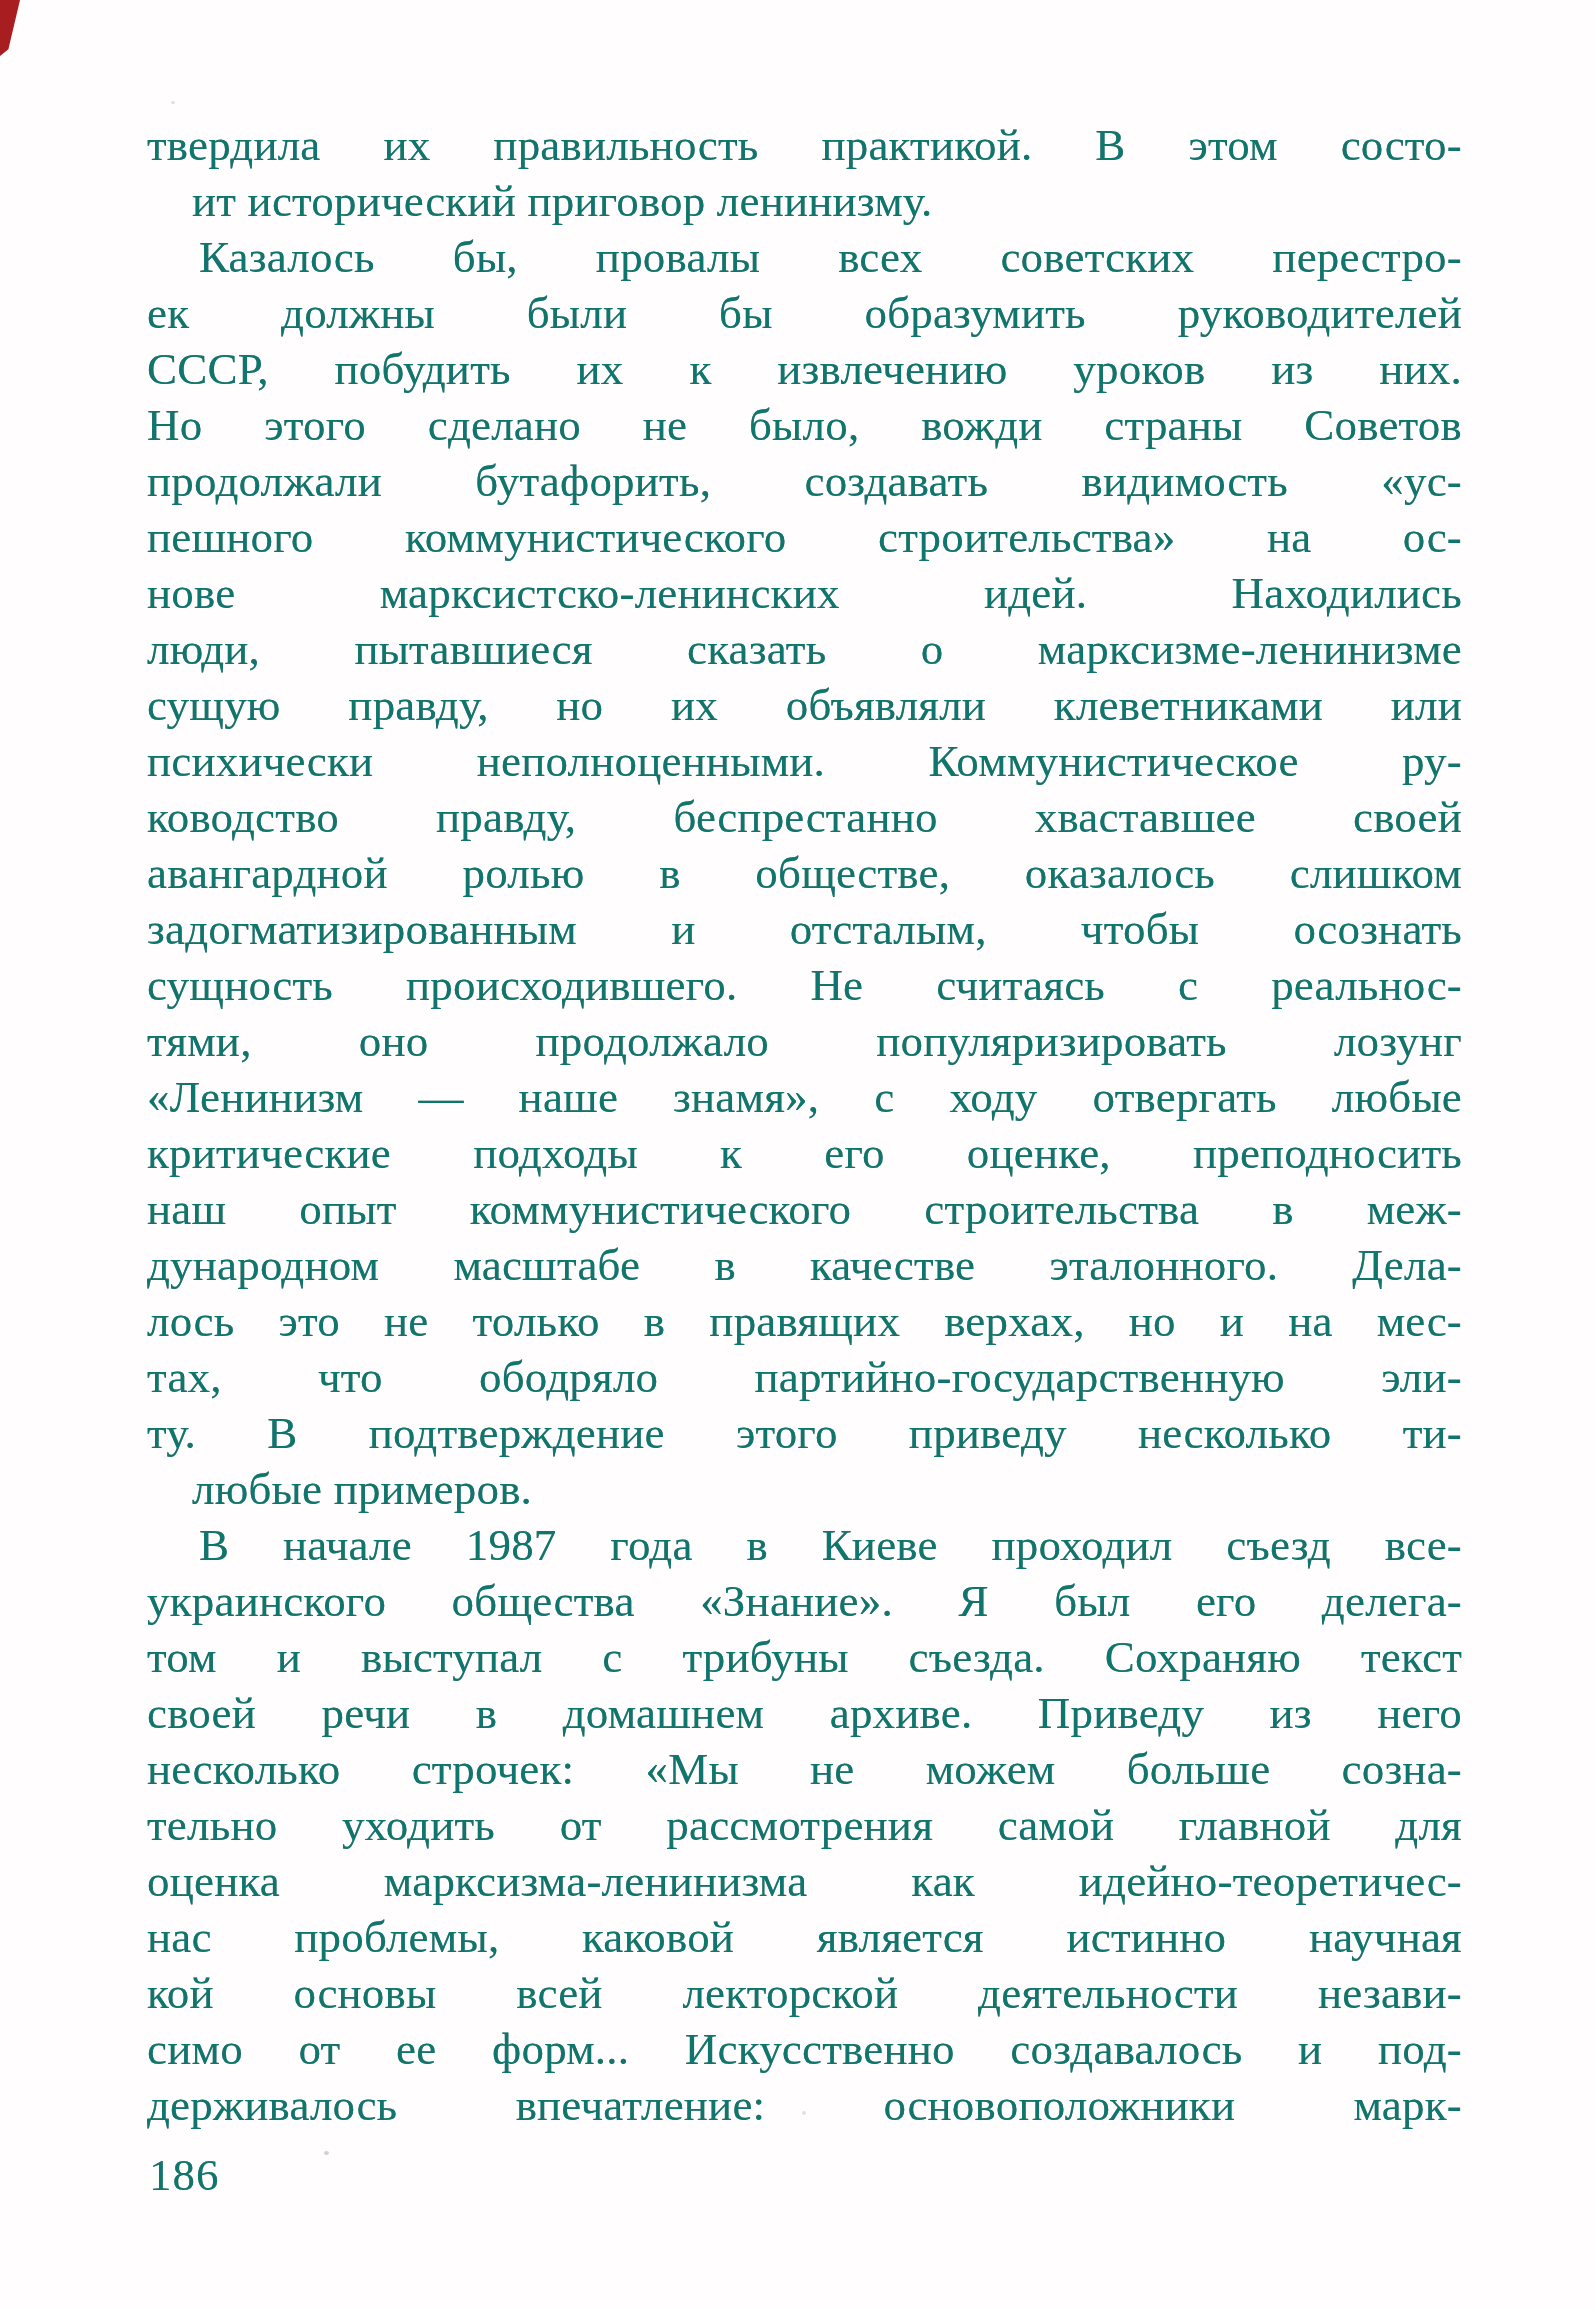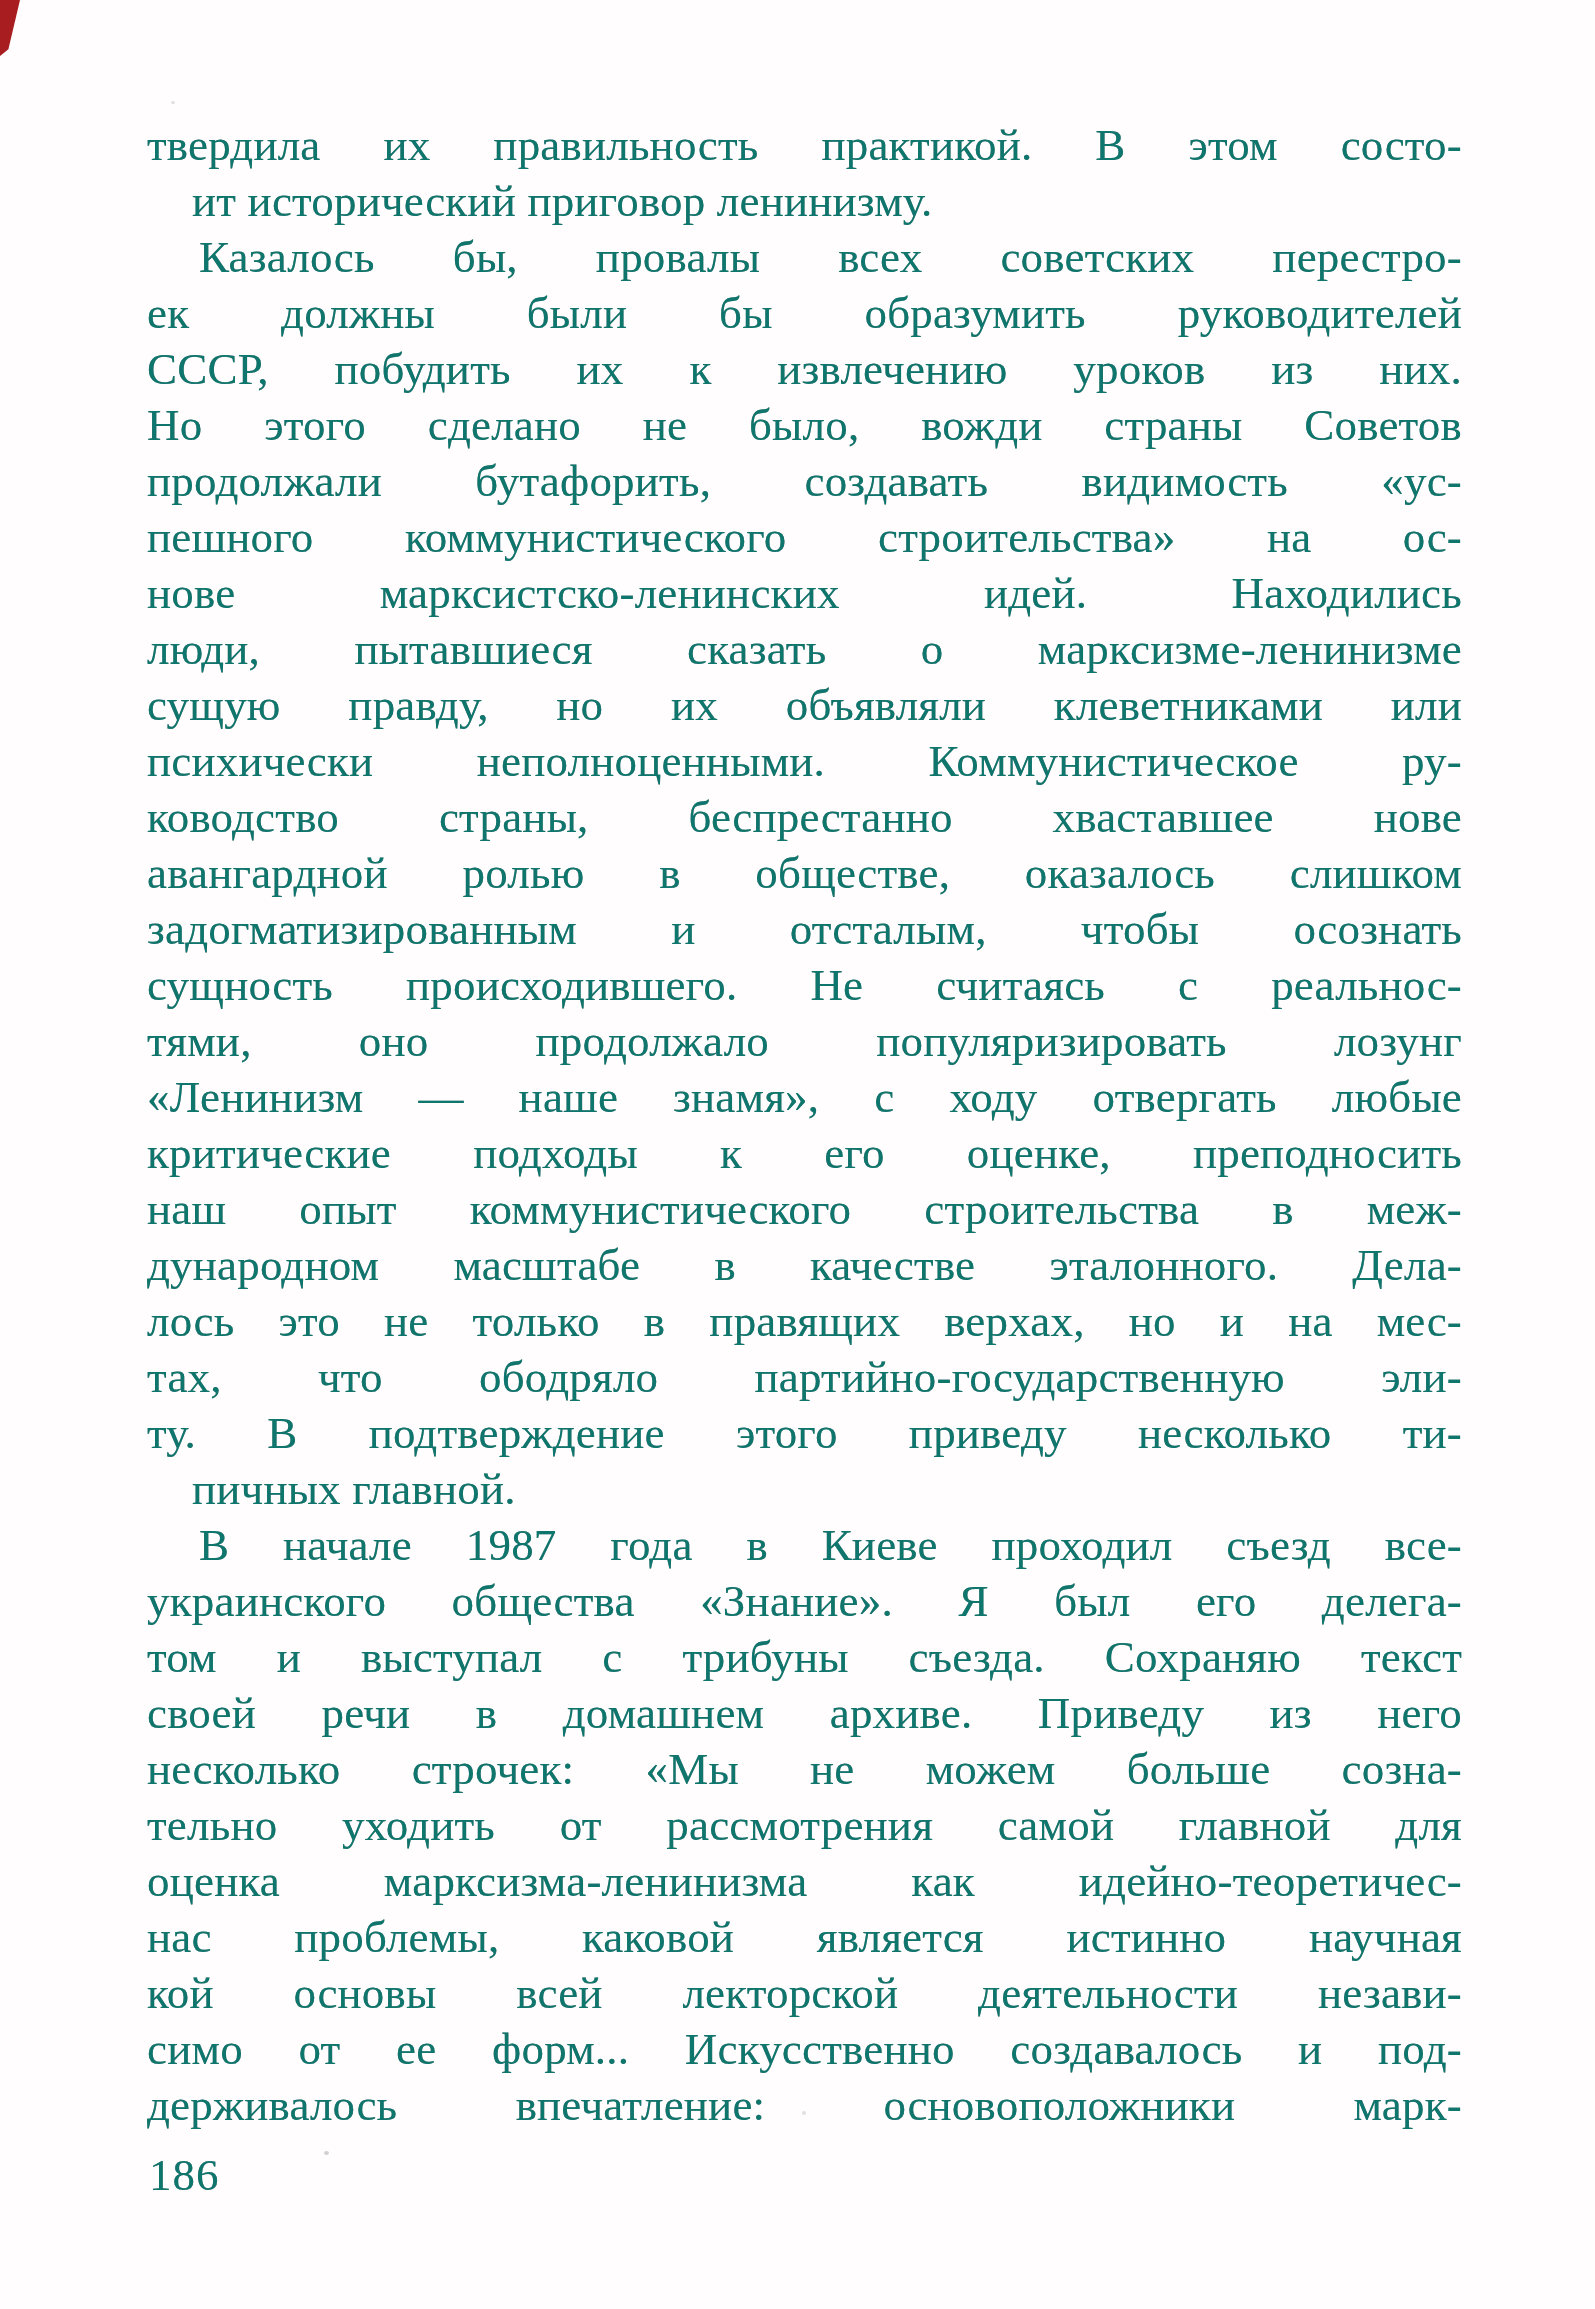--- a/index.html
+++ b/index.html
@@ -77,33 +77,33 @@
     <div class="line indent">Казалось бы, провалы всех советских перестро-</div>
     <div class="line">ек должны были бы образумить руководителей</div>
     <div class="line">СССР, побудить их к извлечению уроков из них.</div>
     <div class="line">Но этого сделано не было, вожди страны Советов</div>
     <div class="line">продолжали бутафорить, создавать видимость «ус-</div>
     <div class="line">пешного коммунистического строительства» на ос-</div>
     <div class="line">нове марксистско-ленинских идей. Находились</div>
     <div class="line">люди, пытавшиеся сказать о марксизме-ленинизме</div>
     <div class="line">сущую правду, но их объявляли клеветниками или</div>
     <div class="line">психически неполноценными. Коммунистическое ру-</div>
-    <div class="line">ководство страны, беспрестанно хваставшее нове</div>
+    <div class="line">ководство правду, беспрестанно хваставшее своей</div>
     <div class="line">авангардной ролью в обществе, оказалось слишком</div>
     <div class="line">задогматизированным и отсталым, чтобы осознать</div>
     <div class="line">сущность происходившего. Не считаясь с реальнос-</div>
     <div class="line">тями, оно продолжало популяризировать лозунг</div>
     <div class="line">«Ленинизм — наше знамя», с ходу отвергать любые</div>
     <div class="line">критические подходы к его оценке, преподносить</div>
     <div class="line">наш опыт коммунистического строительства в меж-</div>
     <div class="line">дународном масштабе в качестве эталонного. Дела-</div>
     <div class="line">лось это не только в правящих верхах, но и на мес-</div>
     <div class="line">тах, что ободряло партийно-государственную эли-</div>
     <div class="line">ту. В подтверждение этого приведу несколько ти-</div>
-    <div class="line para-end">пичных главной.</div>
+    <div class="line para-end">любые примеров.</div>
     <div class="line indent">В начале 1987 года в Киеве проходил съезд все-</div>
     <div class="line">украинского общества «Знание». Я был его делега-</div>
     <div class="line">том и выступал с трибуны съезда. Сохраняю текст</div>
     <div class="line">своей речи в домашнем архиве. Приведу из него</div>
     <div class="line">несколько строчек: «Мы не можем больше созна-</div>
     <div class="line">тельно уходить от рассмотрения самой главной для</div>
     <div class="line">оценка марксизма-ленинизма как идейно-теоретичес-</div>
     <div class="line">нас проблемы, каковой является истинно научная</div>
     <div class="line">кой основы всей лекторской деятельности незави-</div>
     <div class="line">симо от ее форм... Искусственно создавалось и под-</div>

